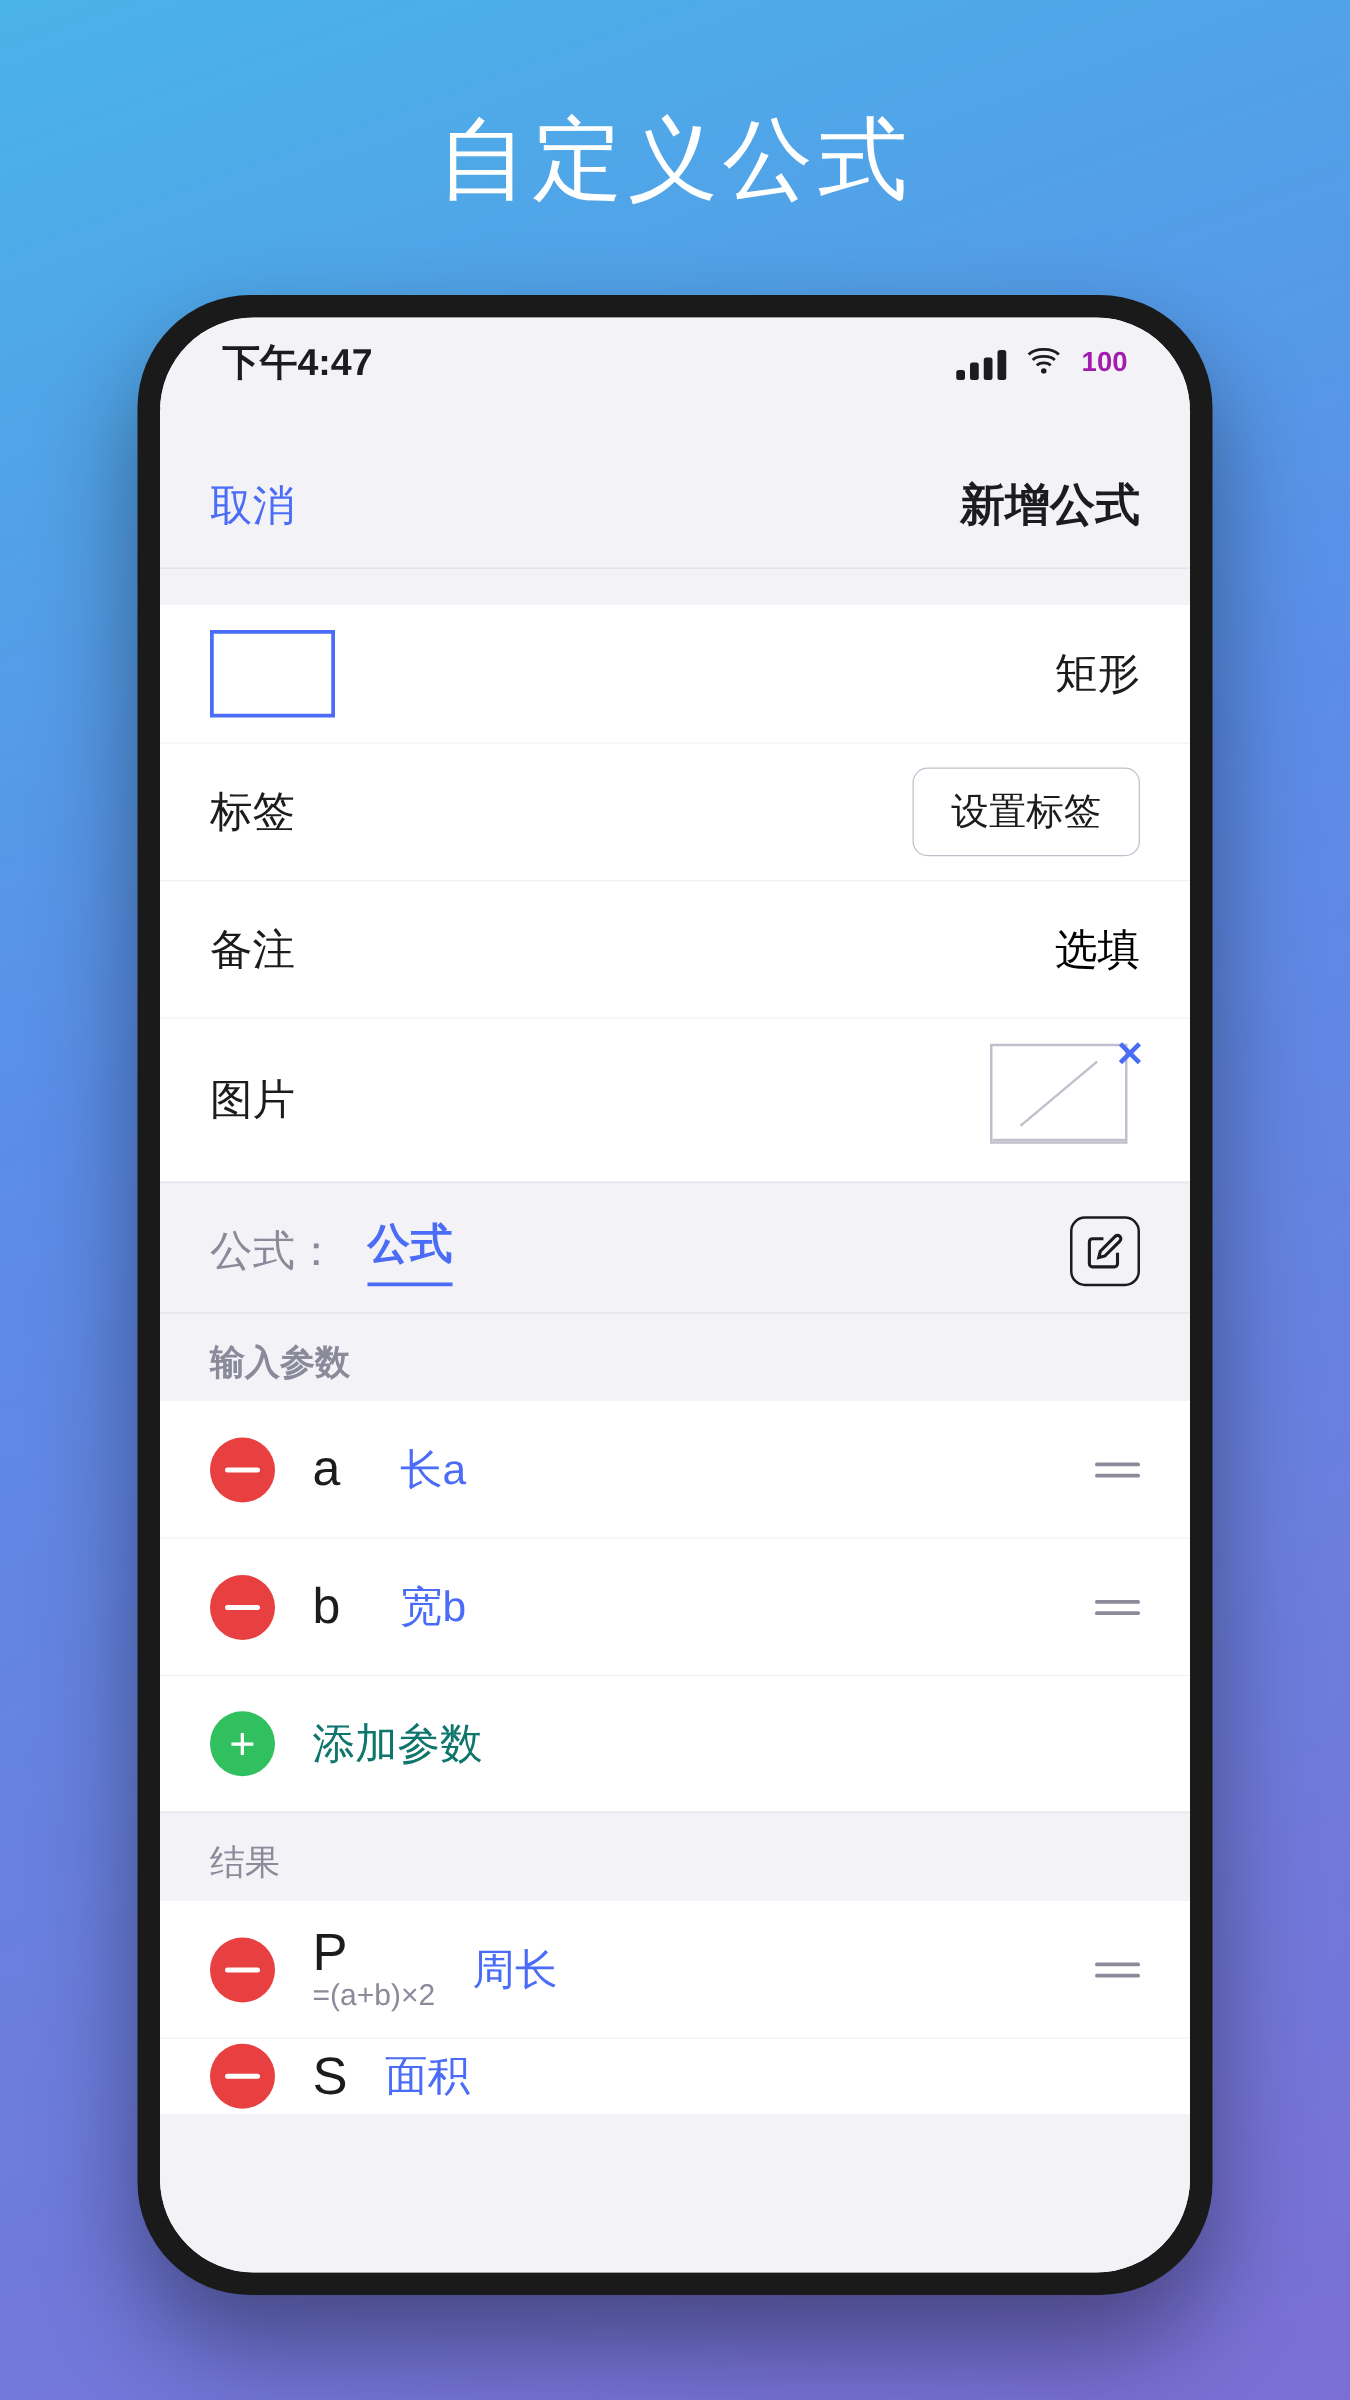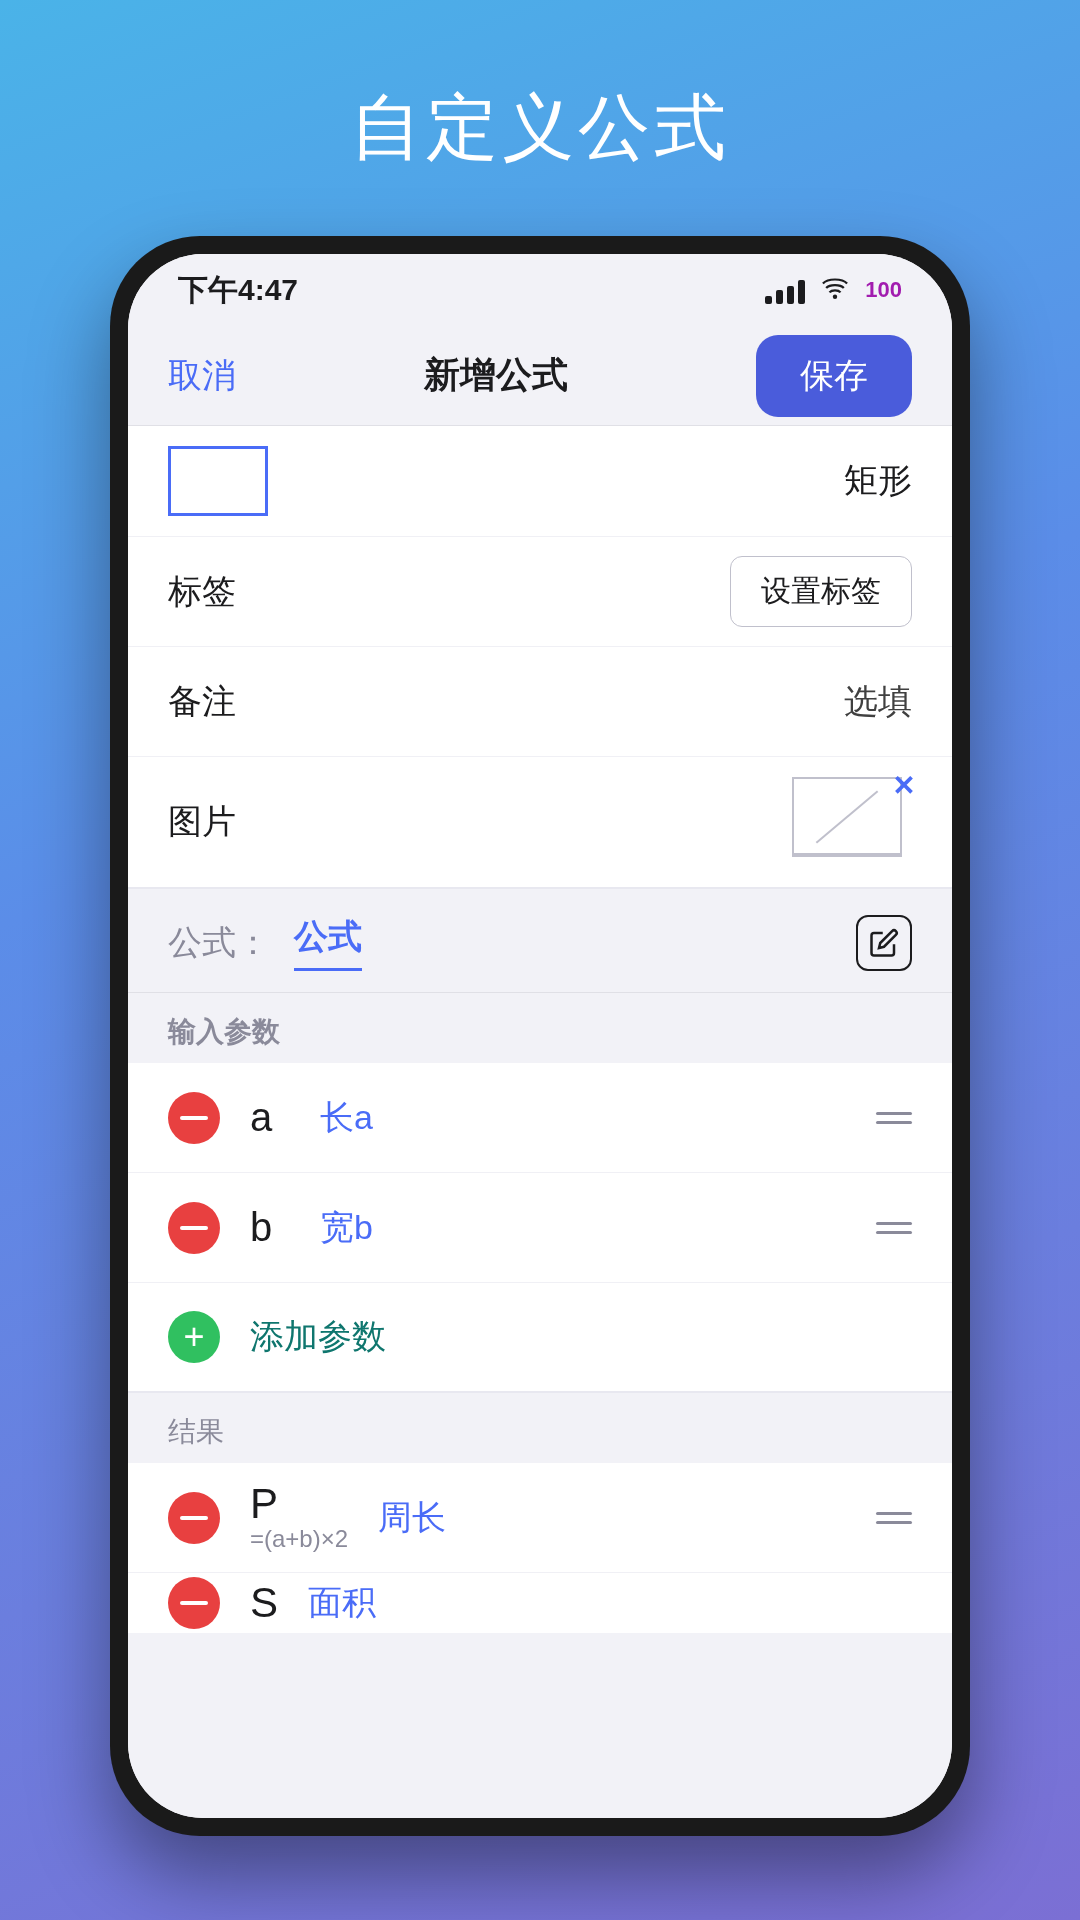--- a/index.html
+++ b/index.html
@@ -45,20 +45,21 @@
 
     
     .phone-screen {
       width: 100%;
       height: 100%;
       background: #f2f2f7;
       border-radius: 75px;
       overflow: hidden;
       display: flex;
       flex-direction: column;
+      gap: 29px;
     }
 
     
     .status-bar {
       background: #f2f2f7;
       height: 72px;
       display: flex;
       align-items: center;
       justify-content: space-between;
       padding: 0 50px;
@@ -183,21 +184,21 @@
       display: flex;
       align-items: center;
       justify-content: space-between;
       padding: 0 40px;
       min-height: 110px;
       background: white;
       border-bottom: 1px solid #f0f0f5;
     }
     .placeholder-text {
       font-size: 34px;
-      color: #404040;
+      color: #000000;
       margin-left: 36px;
     }
 
     
     .image-row {
       display: flex;
       align-items: center;
       justify-content: space-between;
       padding: 20px 40px;
       background: white;
@@ -462,21 +463,20 @@
             <circle cx="12" cy="18" r="2" fill="#1c1c1e"></circle>
           </svg>
         </span>
         <span class="battery-icon" style="font-size:22px;">100</span>
       </div>
     </div>
 
     <div class="nav-bar">
       <span class="nav-cancel">取消</span>
       <span class="nav-title">新增公式</span>
-      <div class="nav-save-btn">保存</div>
     </div>
 
     <div class="content-area">
 
       <div class="shape-row">
         <div class="shape-preview"></div>
         <span class="shape-label">矩形</span>
       </div>
 
       <div class="label-row">

